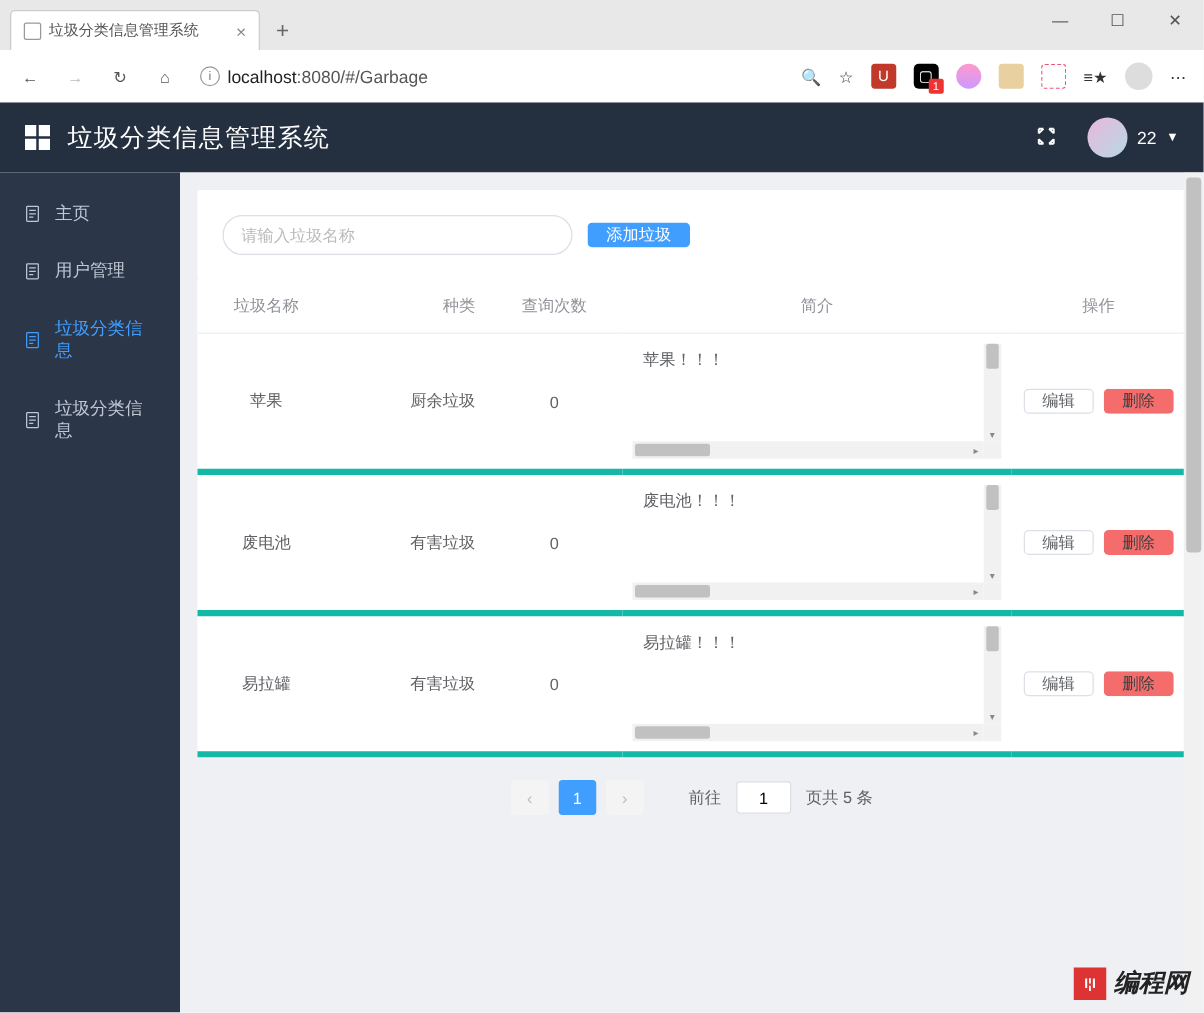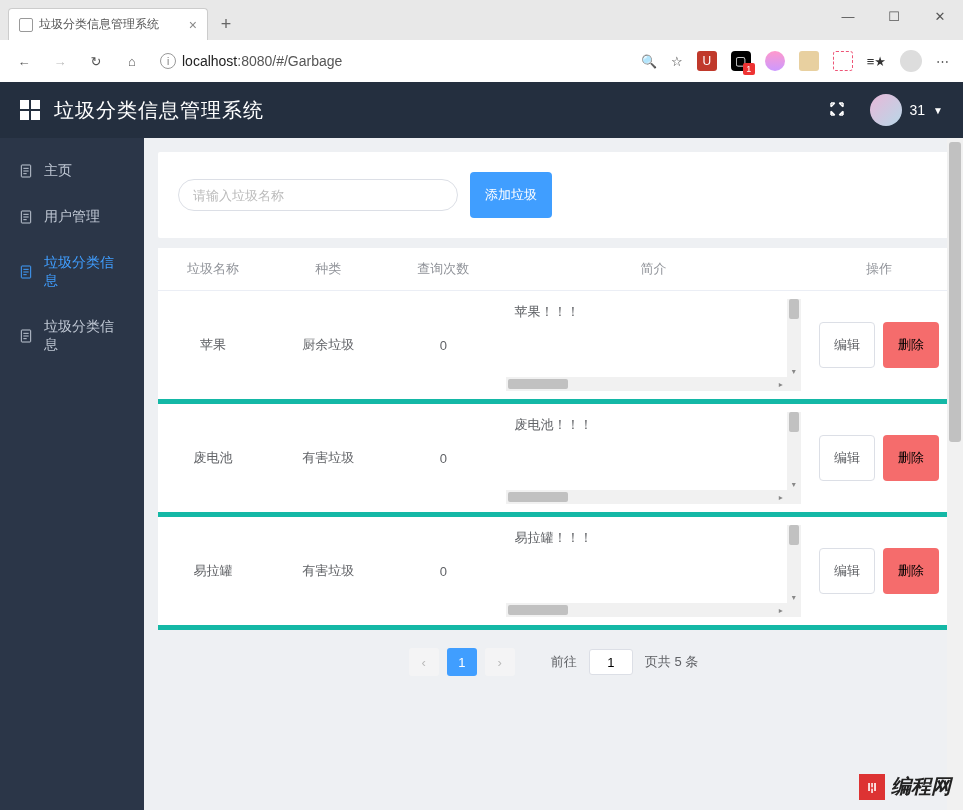--- a/index.html
+++ b/index.html
@@ -43,34 +43,34 @@
 
 
 .app-body { display: flex; height: calc(810px - 82px - 56px); }
 .sidebar { width: 144px; background: #2b3648; padding-top: 10px; }
 .side-item { display: flex; align-items: center; gap: 10px; padding: 14px 18px; color: #c0c8d4; font-size: 14px; cursor: pointer; }
 .side-item.active { color: #409eff; }
 .side-icon { width: 16px; height: 16px; flex-shrink: 0; }
 
 
 .main { flex: 1; background: #eef0f3; padding: 14px 14px 0 14px; overflow: hidden; position: relative; }
-.toolbar { background: #fff; padding: 20px 20px; border-radius: 2px; display: flex; align-items: center; gap: 12px; margin-bottom: 10px; }
+.toolbar { background: #fff; padding: 20px 20px; border-radius: 2px; display: flex; align-items: center; gap: 12px; }
 .search-input { width: 280px; height: 32px; border: 1px solid #dcdfe6; border-radius: 16px; padding: 0 14px; font-size: 13px; color: #666; outline: none; }
 .search-input::placeholder { color: #bbb; }
-.btn { height: 46px; padding: 0 14px; border-radius: 4px; border: 1px solid transparent; font-size: 13px; cursor: pointer; display: inline-flex; align-items: center; justify-content: center; }
+.btn { height: 20px; padding: 0 14px; border-radius: 4px; border: 1px solid transparent; font-size: 13px; cursor: pointer; display: inline-flex; align-items: center; justify-content: center; }
 .btn-primary { background: #409eff; color: #fff; }
 .btn-default { background: #fff; color: #606266; border-color: #dcdfe6; }
-.btn-danger { background: #f56c6c; color: #000000; }
+.btn-danger { background: #f56c6c; color: #404040; }
 
 
 .table { background: #fff; width: 100%; border-collapse: collapse; table-layout: fixed; }
 .table th { font-weight: 400; color: #909399; font-size: 13px; padding: 12px 8px; border-bottom: 1px solid #ebeef5; text-align: center; background: #fff; }
 .table td { padding: 8px; border-bottom: 5px solid #14b8a6; text-align: center; color: #606266; font-size: 13px; vertical-align: middle; }
 .table th:nth-child(1), .table td:nth-child(1) { width: 110px; }
-.table th:nth-child(2), .table td:nth-child(2) { width: 120px; }
+.table th:nth-child(2), .table td:nth-child(2) { width: 120px; text-align: right; }
 .table th:nth-child(3), .table td:nth-child(3) { width: 110px; }
 .table th:nth-child(4), .table td:nth-child(4) { width: 310px; }
 .table th:nth-child(5), .table td:nth-child(5) { width: 140px; }
 .desc-cell { position: relative; height: 92px; }
 .desc-box { position: absolute; inset: 0; border: none; background: #fff; overflow: auto; text-align: left; padding: 4px 8px; font-size: 13px; color: #606266; }
 .desc-scroll-v { position: absolute; right: 0; top: 0; bottom: 14px; width: 14px; background: #f1f1f1; }
 .desc-scroll-v .thumb { position: absolute; top: 0; left: 2px; right: 2px; height: 20px; background: #c1c1c1; border-radius: 2px; }
 .desc-scroll-v .btn-up, .desc-scroll-v .btn-down { position: absolute; left: 0; right: 0; height: 12px; display:flex;align-items:center;justify-content:center; font-size:8px; color:#888; }
 .desc-scroll-v .btn-up { top: 0; } .desc-scroll-v .btn-down { bottom: 0; }
 .desc-scroll-h { position: absolute; left: 0; right: 14px; bottom: 0; height: 14px; background: #f1f1f1; }
@@ -144,21 +144,21 @@
     </div>
   <div class="app-title">垃圾分类信息管理系统</div>
   <div class="header-right">
     <span class="fullscreen-icon">
       <svg width="18" height="18" viewBox="0 0 24 24" fill="none" stroke="#fff" stroke-width="2">
           <path d="M4 9l5-5M4 4h5M4 4v5M20 15l-5 5M20 20h-5M20 20v-5M15 4l5 5M20 4h-5M20 4v5M9 20l-5-5M4 20h5M4 20v-5"></path>
         </svg>
     </span>
     <div class="user-chip">
       <span class="user-avatar"></span>
-      <span class="user-name">31</span>
+      <span class="user-name">22</span>
       <span class="caret">▼</span>
     </div>
   </div>
 </div>
 
 <div class="app-body">
   <div class="sidebar">
     <div class="side-item">
       <svg class="side-icon" viewBox="0 0 24 24" fill="none" stroke="currentColor" stroke-width="1.5">
           <rect x="5" y="3" width="14" height="18" rx="1"></rect>

